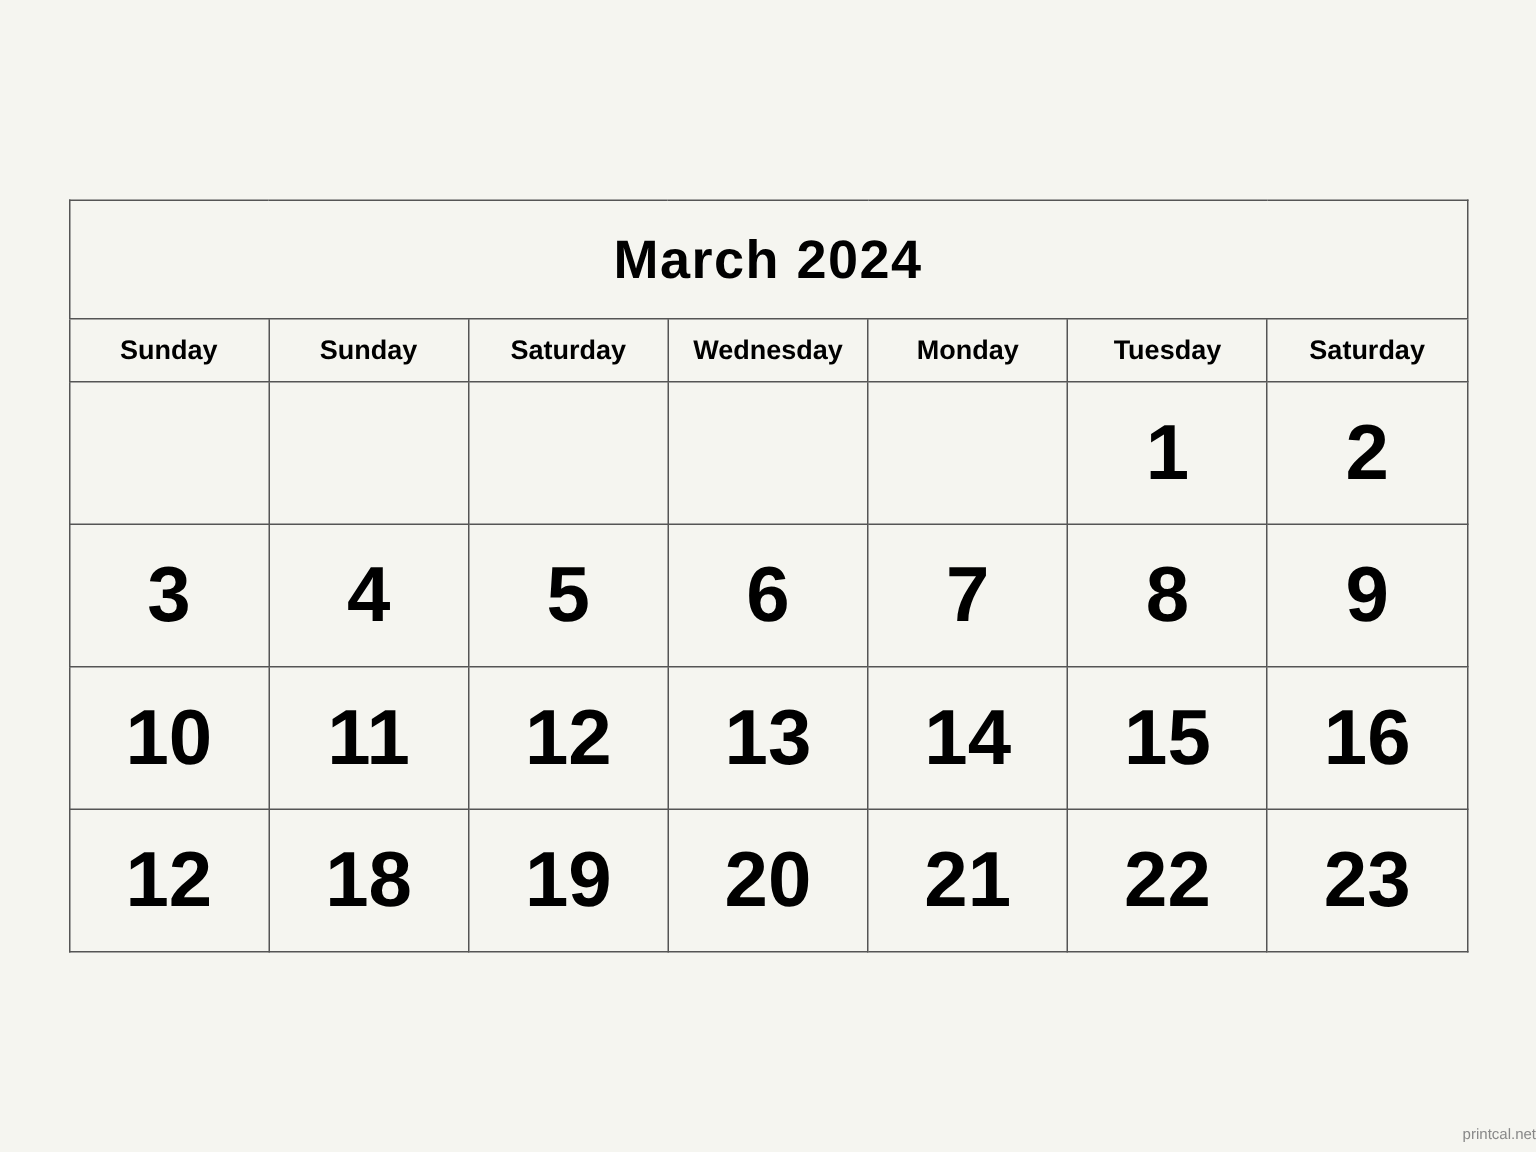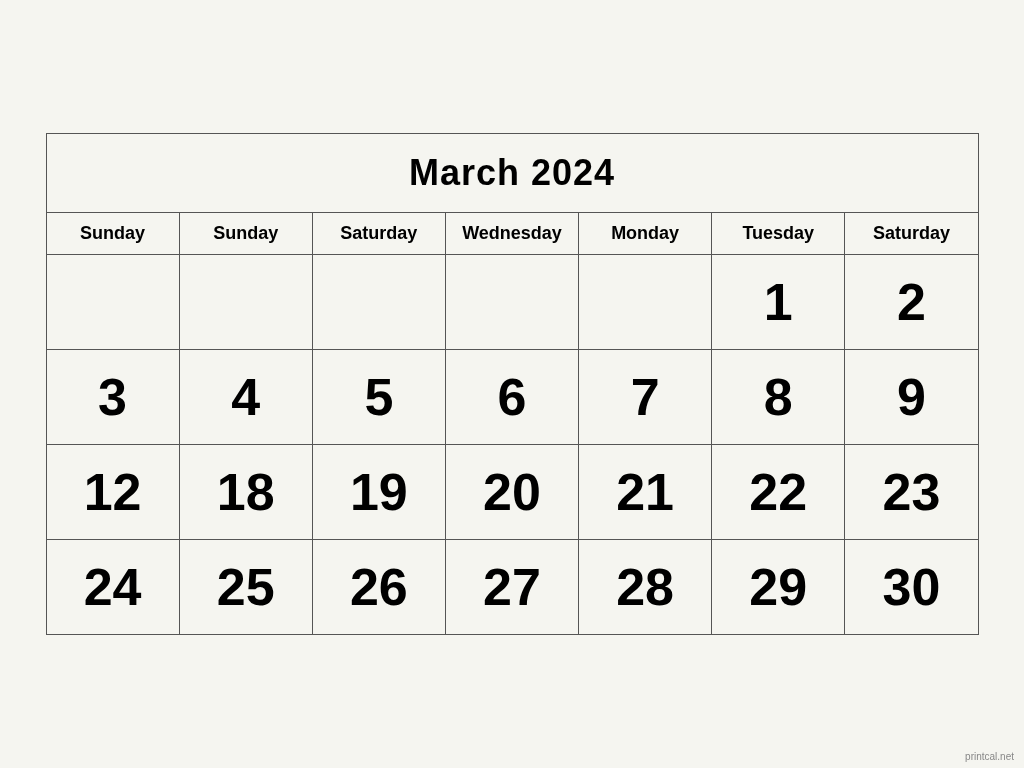--- a/index.html
+++ b/index.html
@@ -62,21 +62,21 @@
       vertical-align: middle;
     }
 
     .calendar-body td.empty {
       background-color: #f5f5f0;
     }
 
     .watermark {
       position: fixed;
       bottom: 6px;
-      right: 10px;
+      right: 0;
       font-size: 10px;
       color: #888;
     }
   </style>
 </head>
 <body>
 
 <div class="calendar-wrapper">
   <table class="calendar">
     <thead>
@@ -106,34 +106,34 @@
         <tr>
           <td>3</td>
           <td>4</td>
           <td>5</td>
           <td>6</td>
           <td>7</td>
           <td>8</td>
           <td>9</td>
         </tr>
         <tr>
+          <td>10</td>
+          <td>11</td>
+          <td>12</td>
+          <td>13</td>
+          <td>14</td>
+          <td>15</td>
+          <td>16</td>
+        </tr>
+        <tr>
           <td>12</td>
           <td>18</td>
           <td>19</td>
           <td>20</td>
           <td>21</td>
           <td>22</td>
           <td>23</td>
         </tr>
-        <tr>
-          <td>24</td>
-          <td>25</td>
-          <td>26</td>
-          <td>27</td>
-          <td>28</td>
-          <td>29</td>
-          <td>30</td>
-        </tr>
       </tbody>
   </table>
 </div>
 
 <div class="watermark">printcal.net</div>
 
 </body></html>

